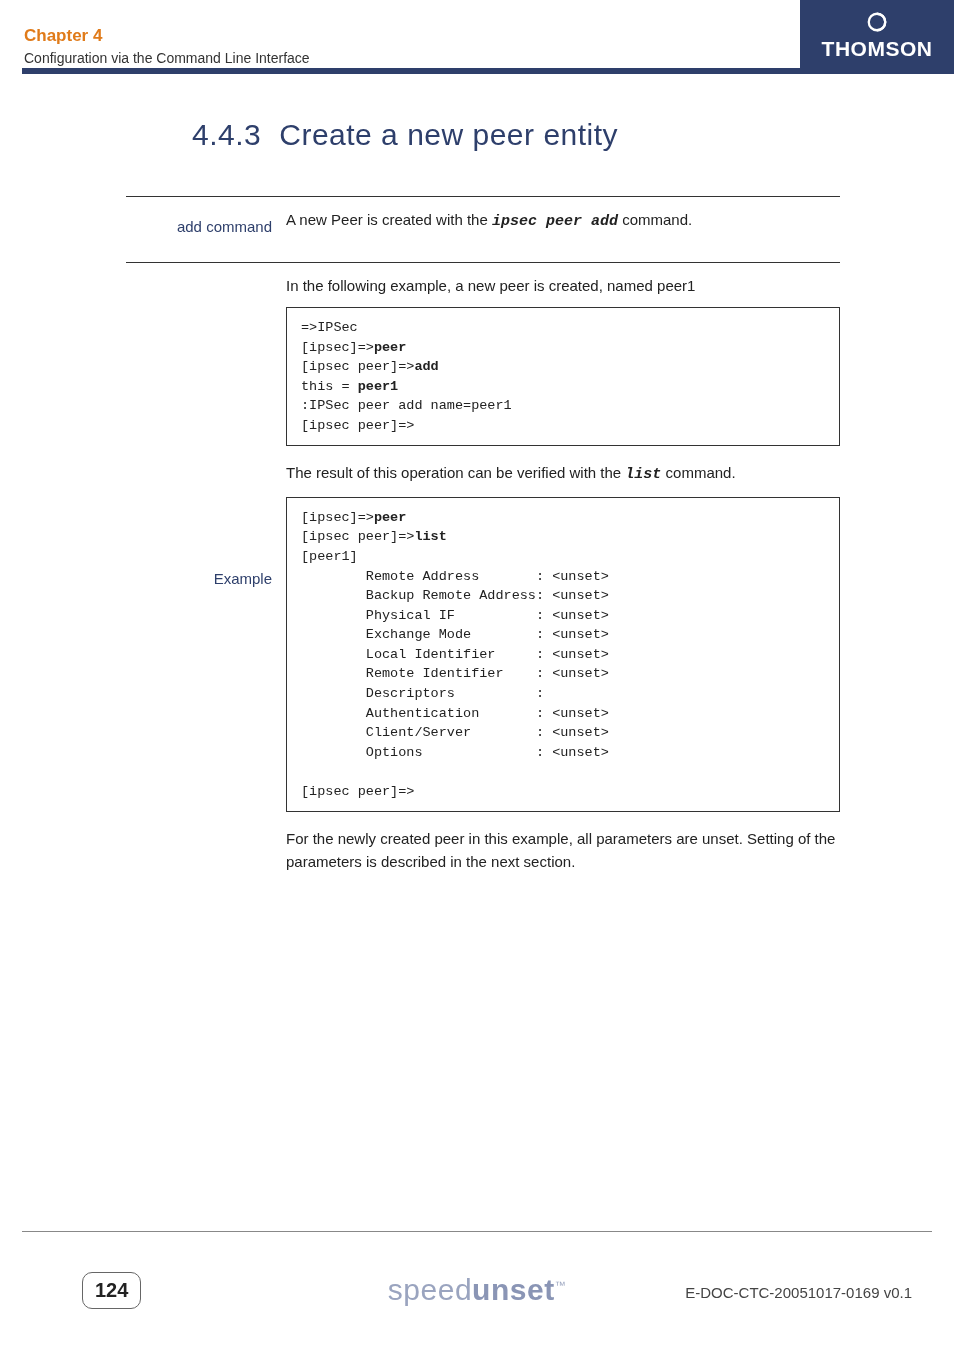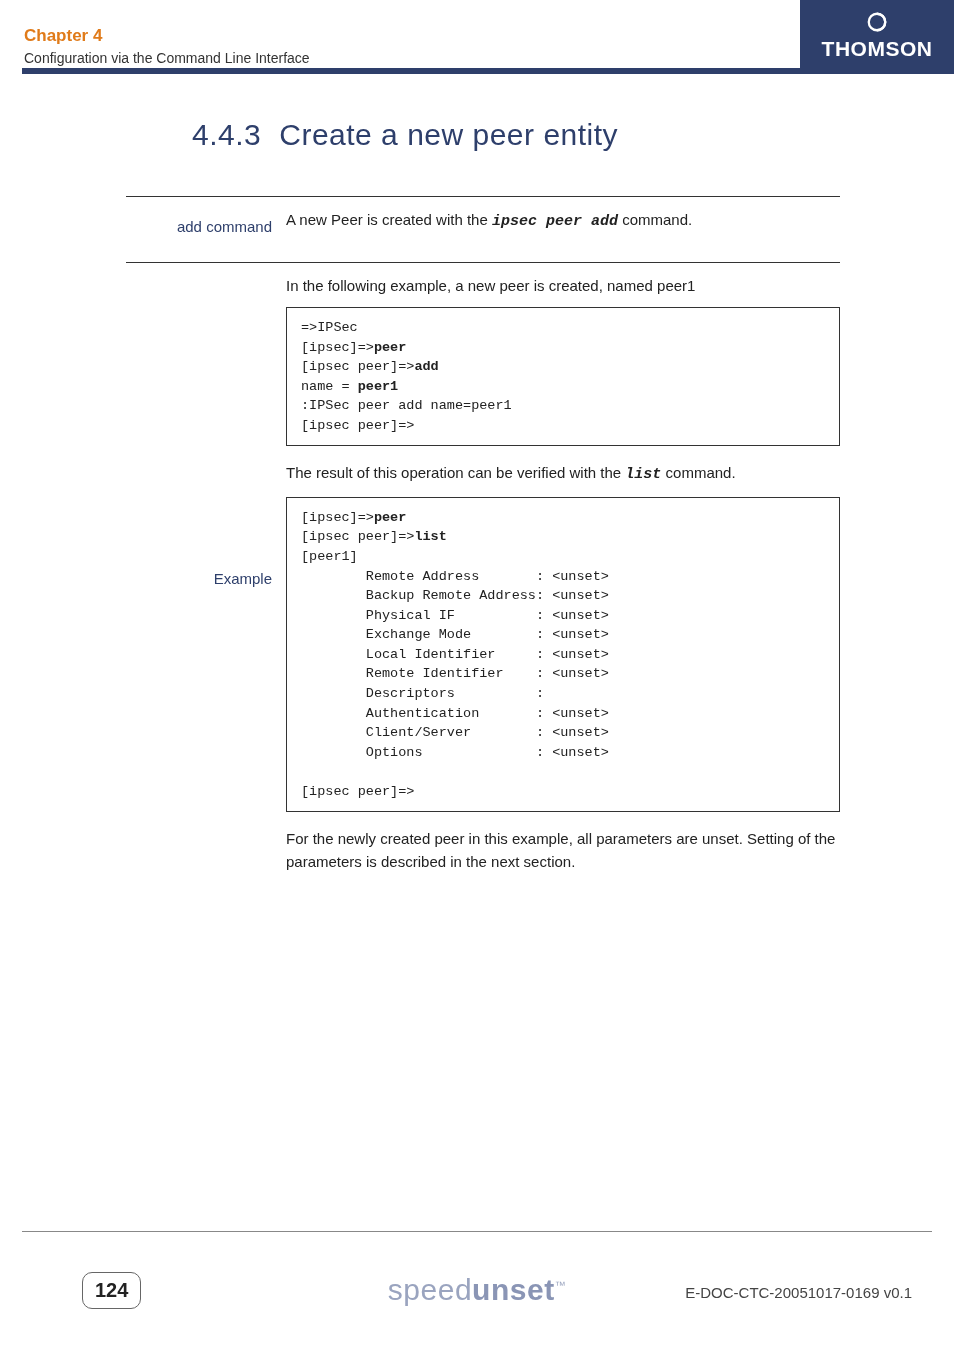--- a/index.html
+++ b/index.html
@@ -169,21 +169,21 @@
   </div>
 
   <div class="row">
     <div class="row-label">Example</div>
     <div class="row-body">
       <p>In the following example, a new peer is created, named peer1</p>
 
       <div class="codeblock"><span>=&gt;IPSec</span>
 <span>[ipsec]=&gt;</span><span class="b">peer</span>
 <span>[ipsec peer]=&gt;</span><span class="b">add</span>
-<span>name = </span><span class="b">peer1</span>
+<span>this = </span><span class="b">peer1</span>
 <span>:IPSec peer add name=peer1</span>
 <span>[ipsec peer]=&gt;</span></div>
 
       <p>
         <span>The result of this operation can be verified with the </span><span class="inline-code">list</span><span> command.</span>
       </p>
 
       <div class="codeblock"><span>[ipsec]=&gt;</span><span class="b">peer</span>
 <span>[ipsec peer]=&gt;</span><span class="b">list</span>
 <span>[peer1]</span>

